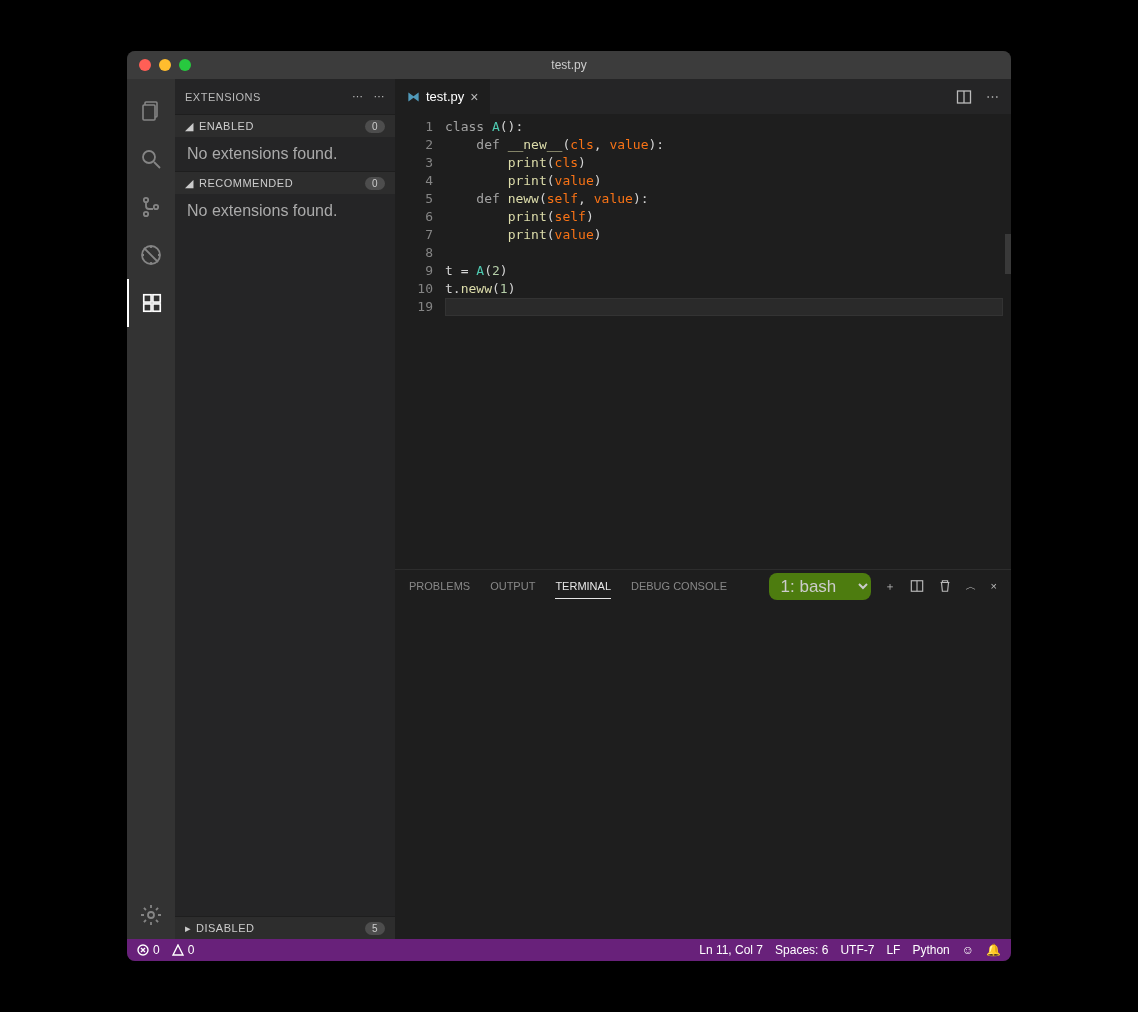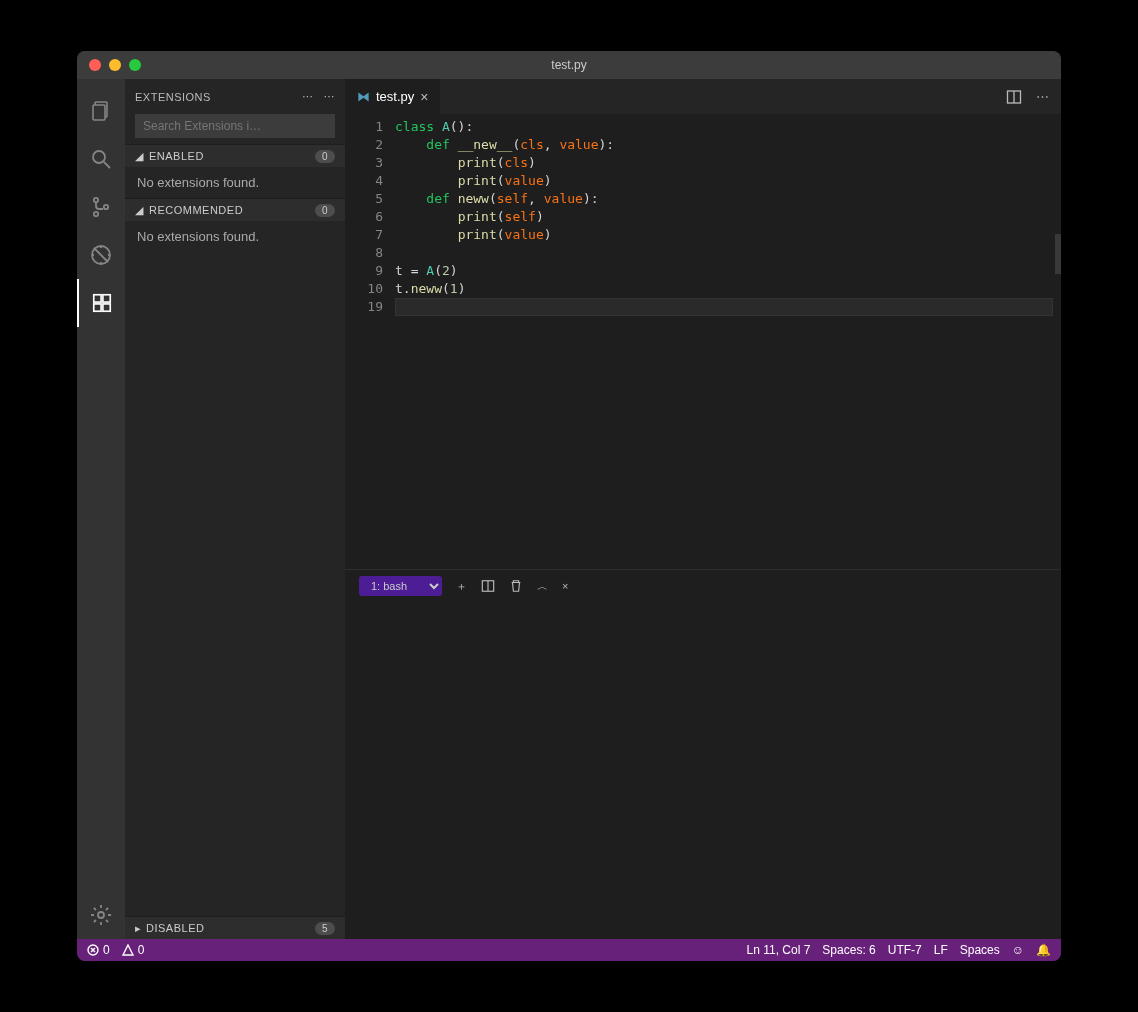--- a/index.html
+++ b/index.html
@@ -1,62 +1,62 @@
 <!DOCTYPE html>
 <html><head>
 <meta charset="utf-8">
 <style>
 * { margin:0; padding:0; box-sizing:border-box; }
 body { font-family:-apple-system,BlinkMacSystemFont,"Segoe UI",sans-serif; font-size:13px; color:#ccc; background:#000; display:flex; align-items:center; justify-content:center; height:1012px; }
-.window { width:984px; height:910px; background:#1e1e1e; border-radius:8px; overflow:hidden; display:flex; flex-direction:column; box-shadow:0 10px 40px rgba(0,0,0,.5); }
+.window { width:884px; height:910px; background:#1e1e1e; border-radius:8px; overflow:hidden; display:flex; flex-direction:column; box-shadow:0 10px 40px rgba(0,0,0,.5); }
 .titlebar { height:28px; background:#3c3c3c; display:flex; align-items:center; position:relative; }
 .traffic { display:flex; gap:8px; padding-left:12px; }
 .traffic span { width:12px; height:12px; border-radius:50%; display:block; }
 .tred{background:#ff5f56}.tyel{background:#ffbd2e}.tgrn{background:#27c93f}
 .titlebar-title{position:absolute;left:0;right:0;text-align:center;color:#ccc;font-size:12px;pointer-events:none}
 .body{flex:1;display:flex;min-height:0}
 .activitybar{width:48px;background:#333;display:flex;flex-direction:column;align-items:center;padding-top:8px}
 .activitybar .ab-item{width:48px;height:48px;display:flex;align-items:center;justify-content:center;color:#858585;cursor:pointer}
 .activitybar .ab-item.active{color:#fff;border-left:2px solid #fff}
 .activitybar .spacer{flex:1}
 .sidebar{width:220px;background:#252526;display:flex;flex-direction:column;color:#ccc;font-size:12px}
 .sb-header{height:35px;display:flex;align-items:center;justify-content:space-between;padding:0 10px;color:#bbb;font-size:11px;letter-spacing:.5px}
 .sb-header-title{text-transform:uppercase}
 .sb-header-actions{display:flex;gap:10px;color:#bbb}
 .sb-search{margin:0 10px 6px}
 .sb-search input{width:100%;background:#3c3c3c;border:none;color:#ccc;padding:5px 8px;font-size:12px;outline:none}
 .section{border-top:1px solid #1e1e1e}
 .sec-head{height:22px;display:flex;align-items:center;padding:0 10px;background:#2d2d2d;color:#ccc;font-size:11px;letter-spacing:.5px;text-transform:uppercase;justify-content:space-between;cursor:pointer}
 .sec-head .sec-left{display:flex;align-items:center;gap:5px}
 .badge{background:#4d4d4d;color:#ccc;font-size:10px;border-radius:8px;padding:1px 7px}
-.sec-body{padding:8px 12px;color:#aaa;font-size:13px}
+.sec-body{padding:8px 12px;color:#aaa;font-size:16px}
 .section.recommended{flex:1;min-height:0;display:flex;flex-direction:column}
 .section.recommended .sec-body{flex:1}
 .editor-area{flex:1;display:flex;flex-direction:column;min-width:0}
 .tabbar{height:35px;background:#252526;display:flex;align-items:center;justify-content:space-between}
 .tabs{display:flex;height:100%}
 .tab{display:flex;align-items:center;gap:6px;padding:0 12px;background:#1e1e1e;color:#fff;border-right:1px solid #252526;font-size:13px}
 .tab .file-icon{color:#519aba;font-size:13px}
 .tab .close{color:#bbb;font-size:14px;cursor:pointer}
 .tabbar-actions{display:flex;gap:14px;padding-right:12px;color:#bbb}
 .code-area{flex:1;display:flex;background:#1e1e1e;font-family:Menlo,Consolas,monospace;font-size:13px;line-height:18px;overflow:hidden;position:relative}
 .gutter{width:50px;text-align:right;color:#858585;padding:4px 12px 4px 4px;user-select:none}
 .gutter div{height:18px}
 .code{flex:1;padding:4px 0;color:#d4d4d4;white-space:pre}
 .code div{height:18px}
-.kw{color:#22c55e}.cls{color:#4ec9b0}.fn{color:#dcdcaa}.var{color:#f97316}.num{color:#b5cea8}.pun{color:#d4d4d4}
+.kw{color:#a3a3a3}.cls{color:#4ec9b0}.fn{color:#dcdcaa}.var{color:#f97316}.num{color:#b5cea8}.pun{color:#d4d4d4}
 .minimap{width:8px;background:#1e1e1e;position:relative}
 .minimap::before{content:"";position:absolute;right:0;top:120px;width:6px;height:40px;background:rgba(121,121,121,.3)}
 .panel{height:370px;background:#1e1e1e;border-top:1px solid #2d2d2d;display:flex;flex-direction:column}
 .panel-tabs{height:32px;display:flex;align-items:center;padding:0 14px;gap:20px;color:#888;font-size:11px;justify-content:space-between;text-transform:uppercase}
 .panel-tabs-left{display:flex;gap:20px}
 .panel-tabs-left span{cursor:pointer;padding:6px 0}
 .panel-tabs-left .active{color:#e7e7e7;border-bottom:1px solid #e7e7e7}
 .panel-tabs-right{display:flex;align-items:center;gap:14px;color:#bbb}
-.term-select{background:#4c1d95;border:none;color:#ccc;font-size:11px;padding:3px 18px 3px 8px;border-radius:3px}
+.term-select{background:#4d7c0f;border:none;color:#ccc;font-size:17px;padding:3px 18px 3px 8px;border-radius:8px}
 .panel-body{flex:1;background:#1e1e1e}
 .statusbar{height:22px;background:#68217a;color:#fff;display:flex;align-items:center;justify-content:space-between;font-size:12px;padding:0 10px}
 .statusbar .sb-left,.statusbar .sb-right{display:flex;align-items:center;gap:12px}
 .statusbar .sb-item{display:flex;align-items:center;gap:4px;cursor:pointer}
 svg{display:block}
 .current-line{background:#2a2a2a;position:absolute;left:50px;right:8px;height:18px;top:calc(4px + 10*18px);border:1px solid #333}
 </style>
 </head>
 <body>
 
@@ -115,23 +115,20 @@
         </div>
     </div>
 
     <div class="sidebar">
       <div class="sb-header">
         <span class="sb-header-title">Extensions</span>
         <div class="sb-header-actions">
           <span>⋯</span>
           <span>⋯</span>
         </div>
-      </div>
-      <div class="sb-search">
-        <input placeholder="Search Extensions i…" style="">
       </div>
 
       <div class="section">
         <div class="sec-head">
           <span class="sec-left">
               <span>◢</span>
               <span>Enabled</span>
             </span>
           <span class="badge">0</span>
         </div>
@@ -194,20 +191,26 @@
             <div>9</div>
             <div>10</div>
             <div>19</div>
           </div>
         <div class="code" id="code"><div><span class="kw">class </span><span class="cls">A</span><span class="pun">():</span></div><div><span class="pun">    </span><span class="kw">def </span><span class="fn">__new__</span><span class="pun">(</span><span class="var">cls</span><span class="pun">, </span><span class="var">value</span><span class="pun">):</span></div><div><span class="pun">        </span><span class="fn">print</span><span class="pun">(</span><span class="var">cls</span><span class="pun">)</span></div><div><span class="pun">        </span><span class="fn">print</span><span class="pun">(</span><span class="var">value</span><span class="pun">)</span></div><div><span class="pun">    </span><span class="kw">def </span><span class="fn">neww</span><span class="pun">(</span><span class="var">self</span><span class="pun">, </span><span class="var">value</span><span class="pun">):</span></div><div><span class="pun">        </span><span class="fn">print</span><span class="pun">(</span><span class="var">self</span><span class="pun">)</span></div><div><span class="pun">        </span><span class="fn">print</span><span class="pun">(</span><span class="var">value</span><span class="pun">)</span></div><div><span class="pun"></span></div><div><span class="pun">t </span><span class="pun">=</span><span class="pun"> </span><span class="cls">A</span><span class="pun">(</span><span class="num">2</span><span class="pun">)</span></div><div><span class="pun">t.</span><span class="fn">neww</span><span class="pun">(</span><span class="num">1</span><span class="pun">)</span></div><div><span class="pun"></span></div></div>
         <div class="minimap"></div>
       </div>
 
       <div class="panel">
         <div class="panel-tabs">
+          <div class="panel-tabs-left">
+            <span>Problems</span>
+            <span>Output</span>
+            <span class="active">Terminal</span>
+            <span>Debug Console</span>
+          </div>
           <div class="panel-tabs-right">
             <select class="term-select"><option>1: bash</option></select>
             <span>＋</span>
             <span>
                 <svg width="14" height="14" viewBox="0 0 16 16" fill="none" stroke="currentColor" stroke-width="1.3">
                   <rect x="1.5" y="2" width="13" height="12"></rect>
                   <line x1="8" y1="2" x2="8" y2="14"></line>
                 </svg>
               </span>
             <span>
@@ -238,18 +241,18 @@
             <path d="M6 1l5 10H1z"></path>
           </svg>
           <span>0</span>
         </span>
     </div>
     <div class="sb-right">
       <span class="sb-item">Ln 11, Col 7</span>
       <span class="sb-item">Spaces: 6</span>
       <span class="sb-item">UTF-7</span>
       <span class="sb-item">LF</span>
-      <span class="sb-item">Spaces</span>
+      <span class="sb-item">Python</span>
       <span class="sb-item">☺</span>
       <span class="sb-item">🔔</span>
     </div>
   </div>
 </div>
 
 </body></html>

